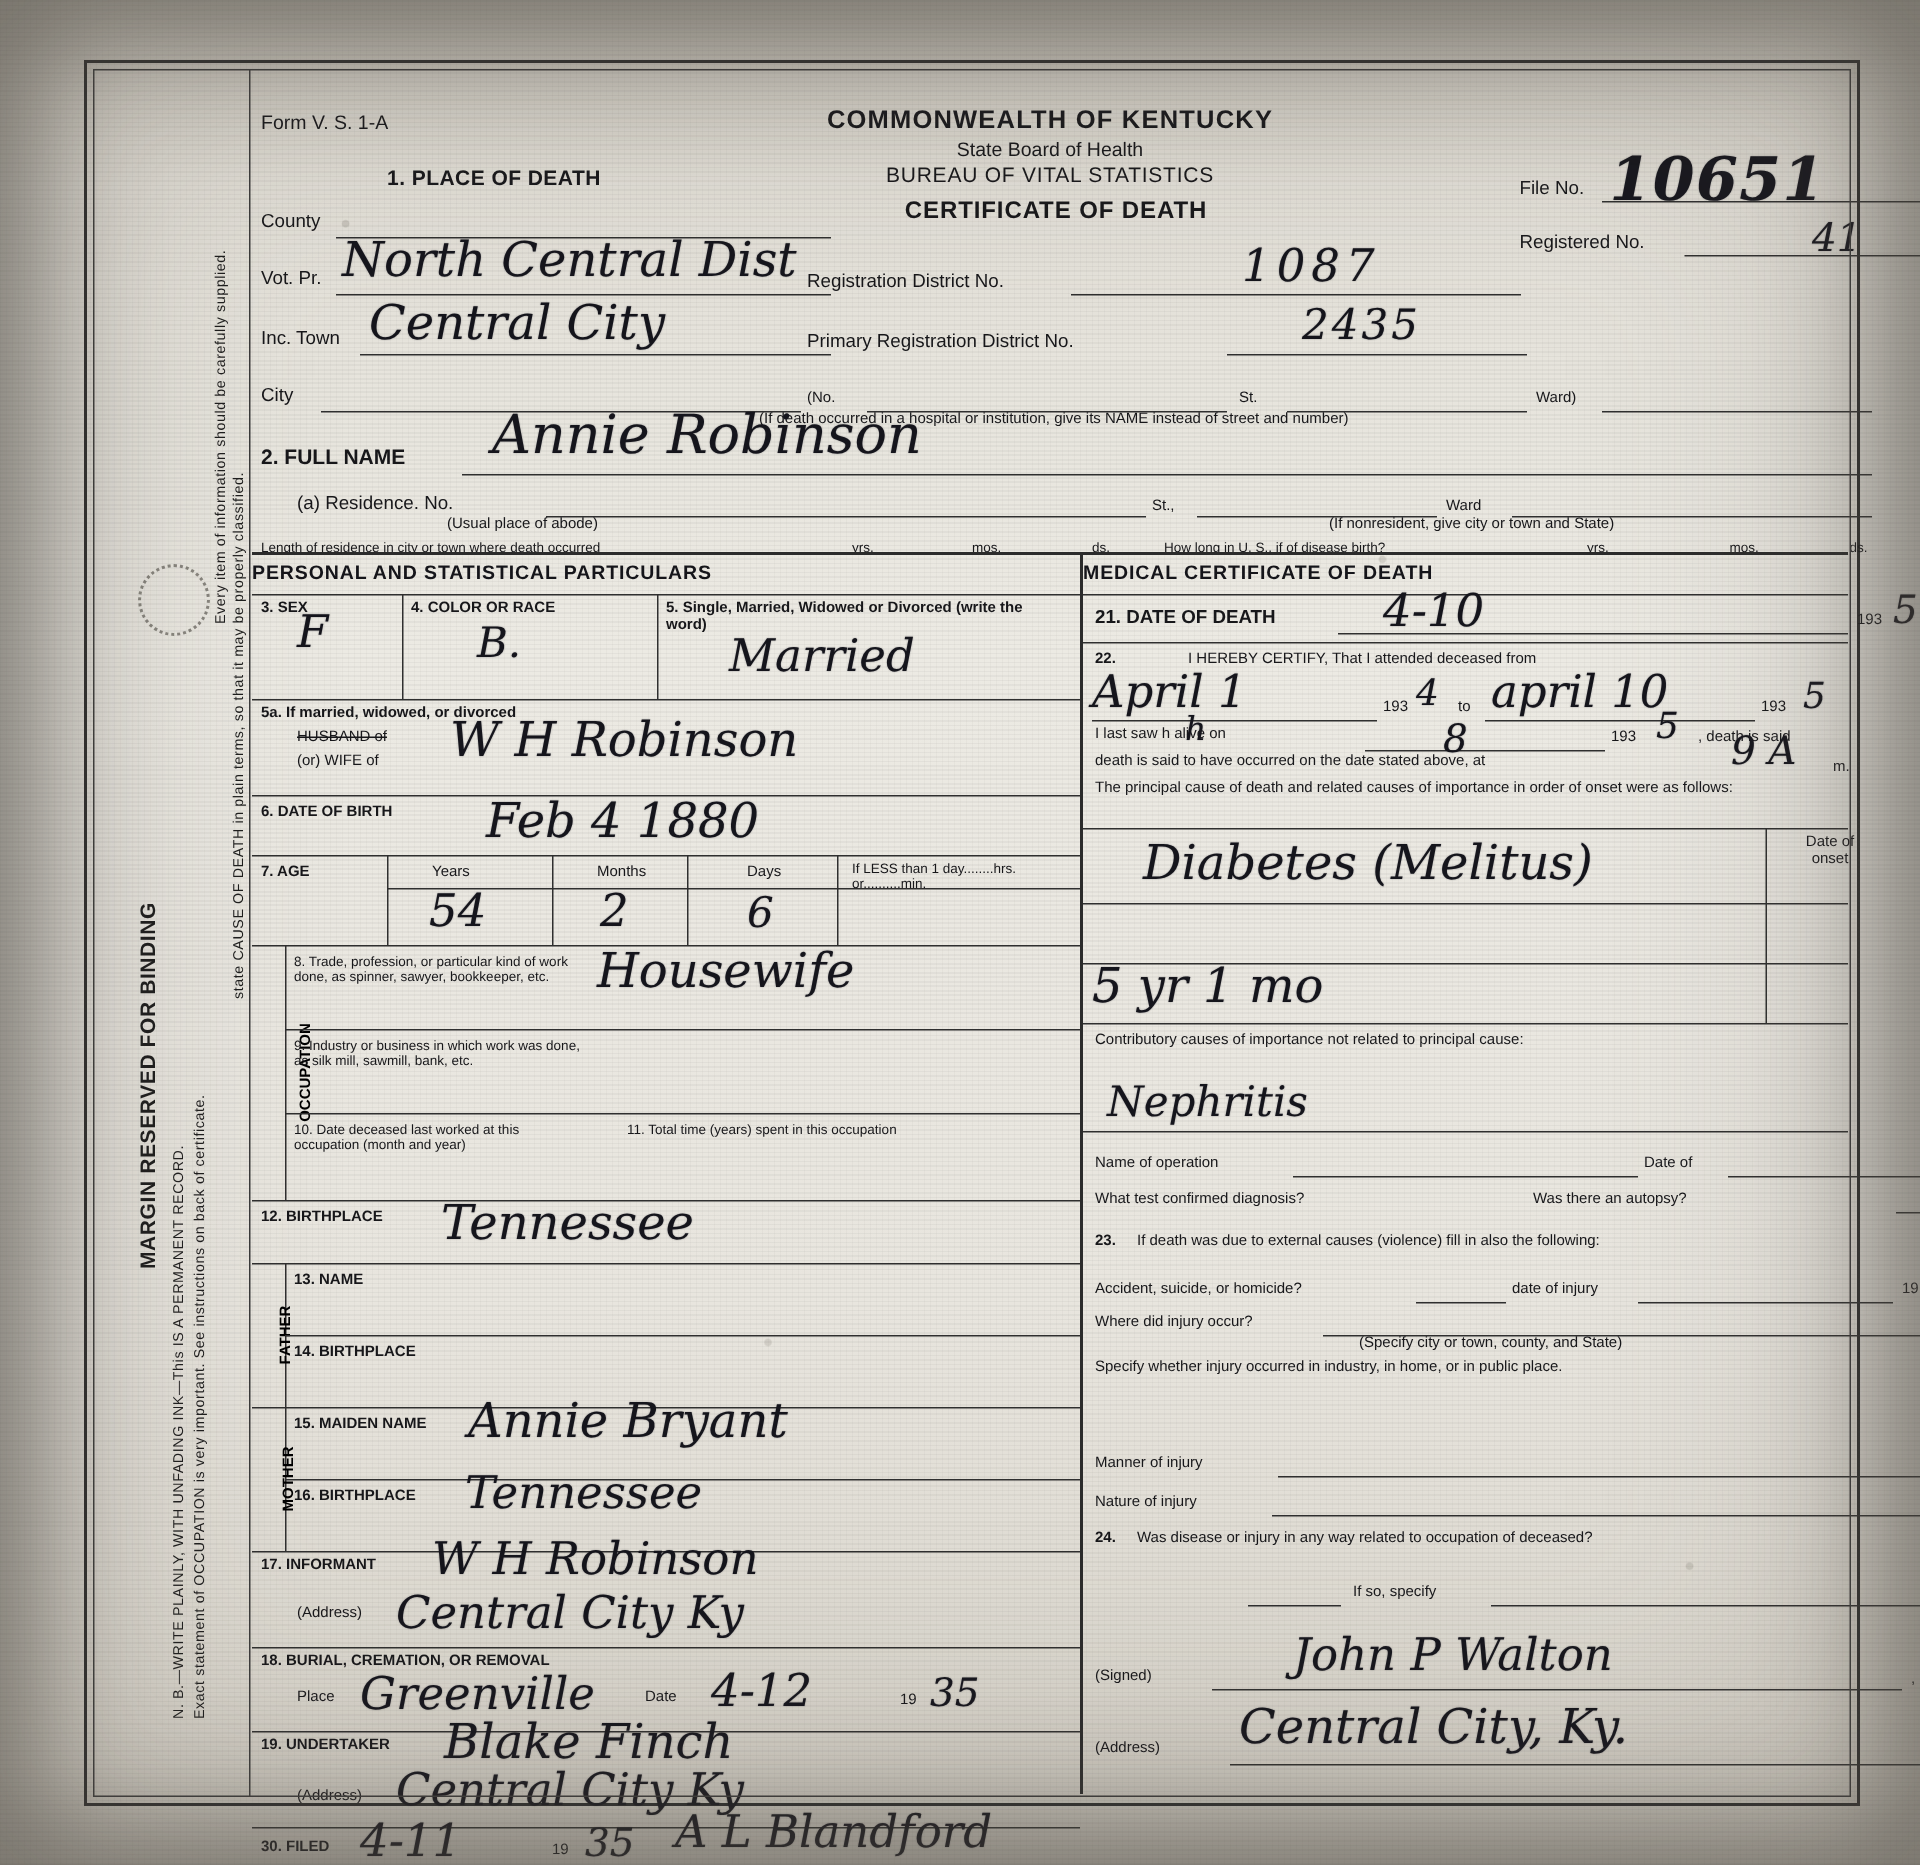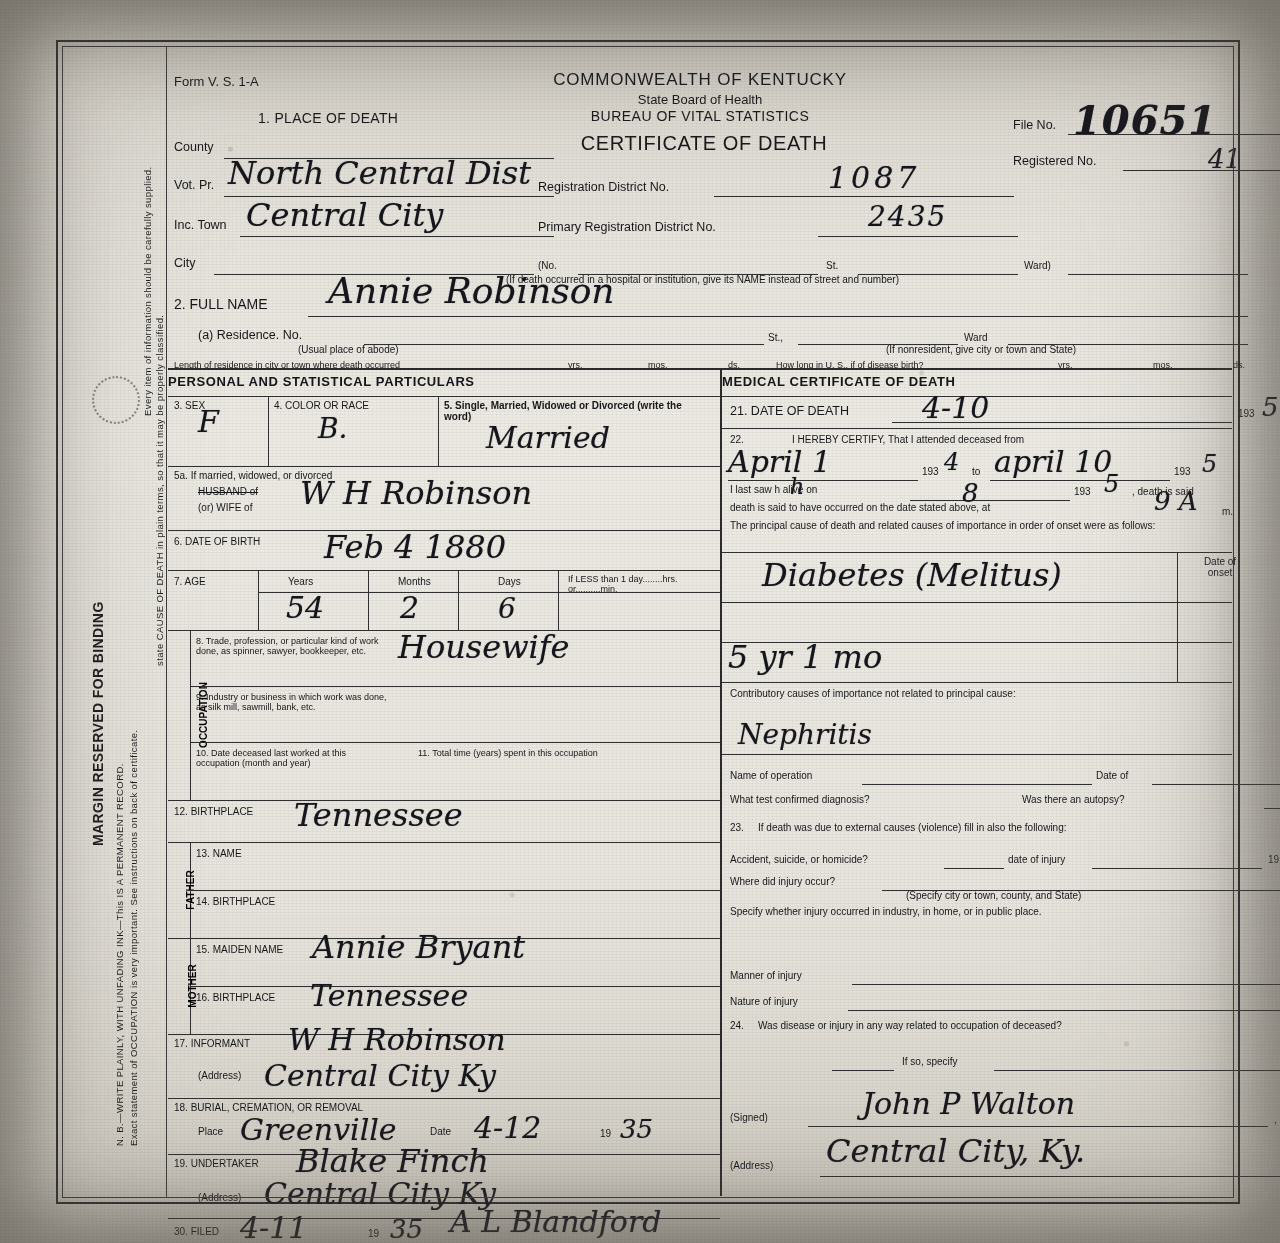--- a/index.html
+++ b/index.html
@@ -53,21 +53,21 @@
   }
   .vtext.small{font-size:9.5px;font-weight:normal;}
   .seal{
     position:absolute;left:30px;top:330px;width:44px;height:44px;border-radius:50%;
     border:2px dotted #55524b;opacity:.65;
   }
   
   .hdr{position:absolute;left:110px;top:6px;right:6px;height:320px;}
   .ln{position:absolute;border-bottom:1px solid #2f2f2f;height:0;}
   .lbl{position:absolute;font-family:"Liberation Sans",sans-serif;font-size:12.5px;color:#17171a;white-space:nowrap;}
-  .lbl.b{font-weight:normal;}
+  .lbl.b{font-weight:bold;}
   .ctr{position:absolute;text-align:center;}
   .hw{
     position:absolute;white-space:nowrap;color:#15151c;
     font-family:"DejaVu Serif", serif;font-style:italic;
     text-shadow:0 0 1px rgba(20,20,30,.45);
   }
   
   .fileno{
     font-family:"DejaVu Serif",serif;font-style:italic;font-weight:bold;
     font-size:40px;letter-spacing:1px;
@@ -109,21 +109,21 @@
       <div class="seal"></div>
     </div>
 
     <div class="hdr">
 
       <div class="lbl" style="left:6px;top:26px;font-size:13px;">Form V. S. 1-A</div>
 
       <div class="lbl b ctr" style="left:0;right:0;top:22px;font-size:17px;letter-spacing:.8px;">COMMONWEALTH OF KENTUCKY</div>
       <div class="lbl ctr" style="left:0;right:0;top:44px;font-size:13px;">State Board of Health</div>
       <div class="lbl ctr" style="left:0;right:0;top:60px;font-size:14px;letter-spacing:.5px;">BUREAU OF VITAL STATISTICS</div>
-      <div class="lbl b ctr" style="left:0;right:12px;top:84px;font-size:20px;letter-spacing:.6px;margin-left:20px;">CERTIFICATE OF DEATH</div>
+      <div class="lbl b ctr" style="left:0;right:12px;top:84px;font-size:16px;letter-spacing:.6px;margin-left:20px;">CERTIFICATE OF DEATH</div>
 
       <div class="lbl" style="left:845px;top:70px;">File No.</div>
       <div class="ln" style="left:900px;top:86px;width:260px;"></div>
       <div class="hw fileno" style="left:905px;top:48px;">10651</div>
 
       <div class="lbl" style="left:845px;top:106px;">Registered No.</div>
       <div class="ln" style="left:955px;top:122px;width:205px;"></div>
       <div class="hw" style="left:1040px;top:96px;font-size:26px;">41</div>
 
       <div class="lbl b" style="left:90px;top:62px;font-size:14px;letter-spacing:.3px;">1. PLACE OF DEATH</div>

